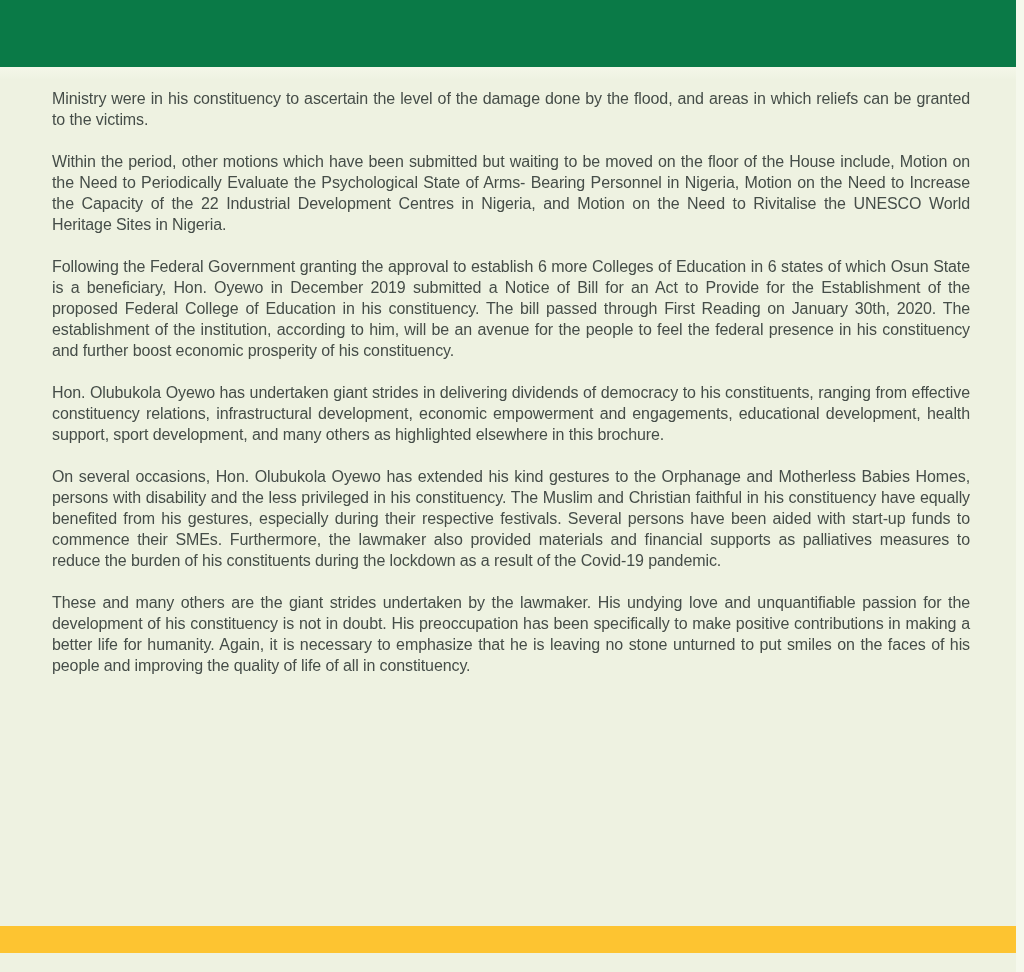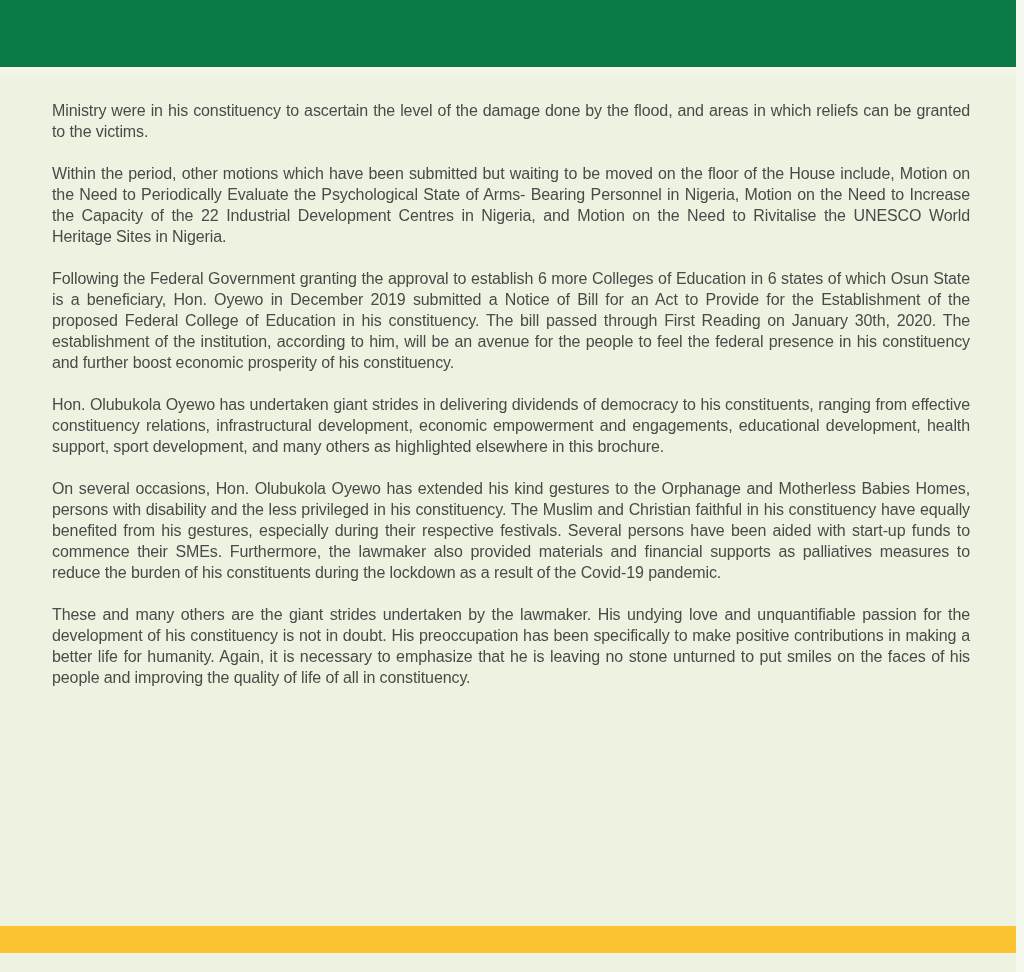--- a/index.html
+++ b/index.html
@@ -35,21 +35,21 @@
   .header-gap {
     position: absolute;
     top: 67px;
     left: 0;
     width: 100%;
     height: 13px;
     background: linear-gradient(to bottom, var(--bg-light), var(--bg));
   }
   .content {
     position: absolute;
-    top: 100px;
+    top: 88px;
     left: 52px;
     width: 918px;
     color: var(--text);
     font-size: 16px;
     line-height: 21px;
     letter-spacing: -0.1px;
     text-align: justify;
   }
   .content p {
     margin-bottom: 21px;

